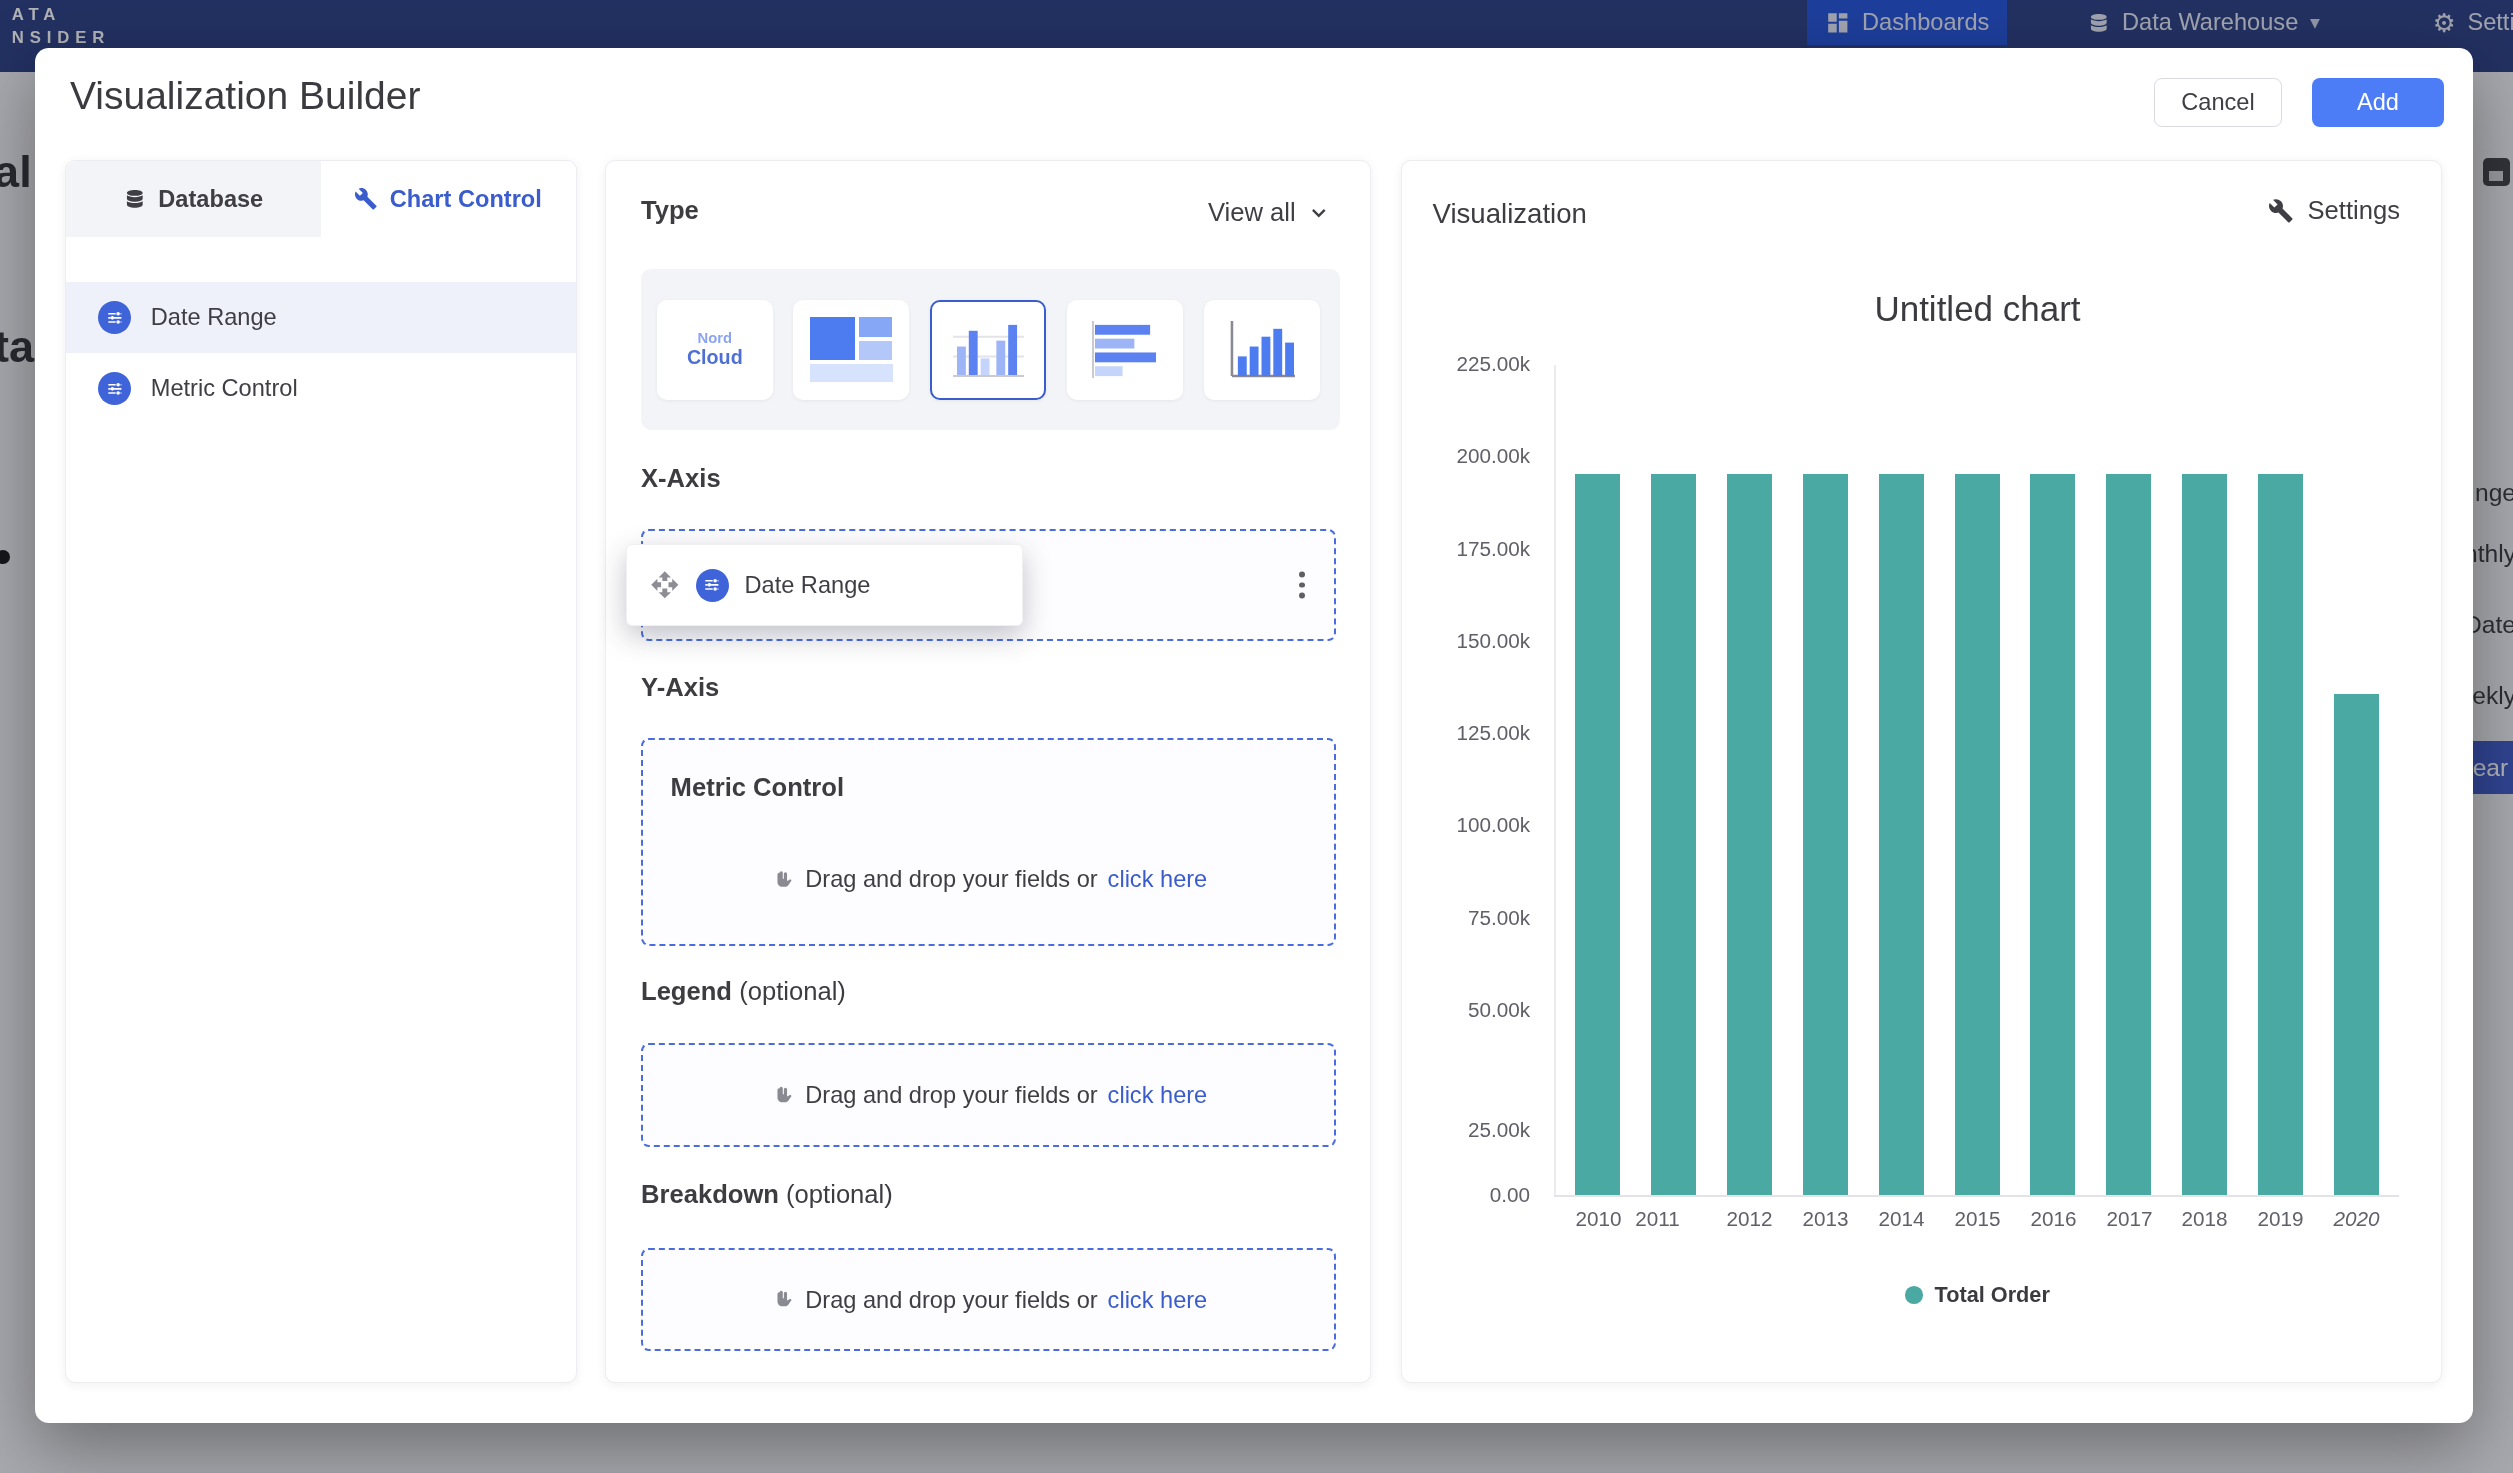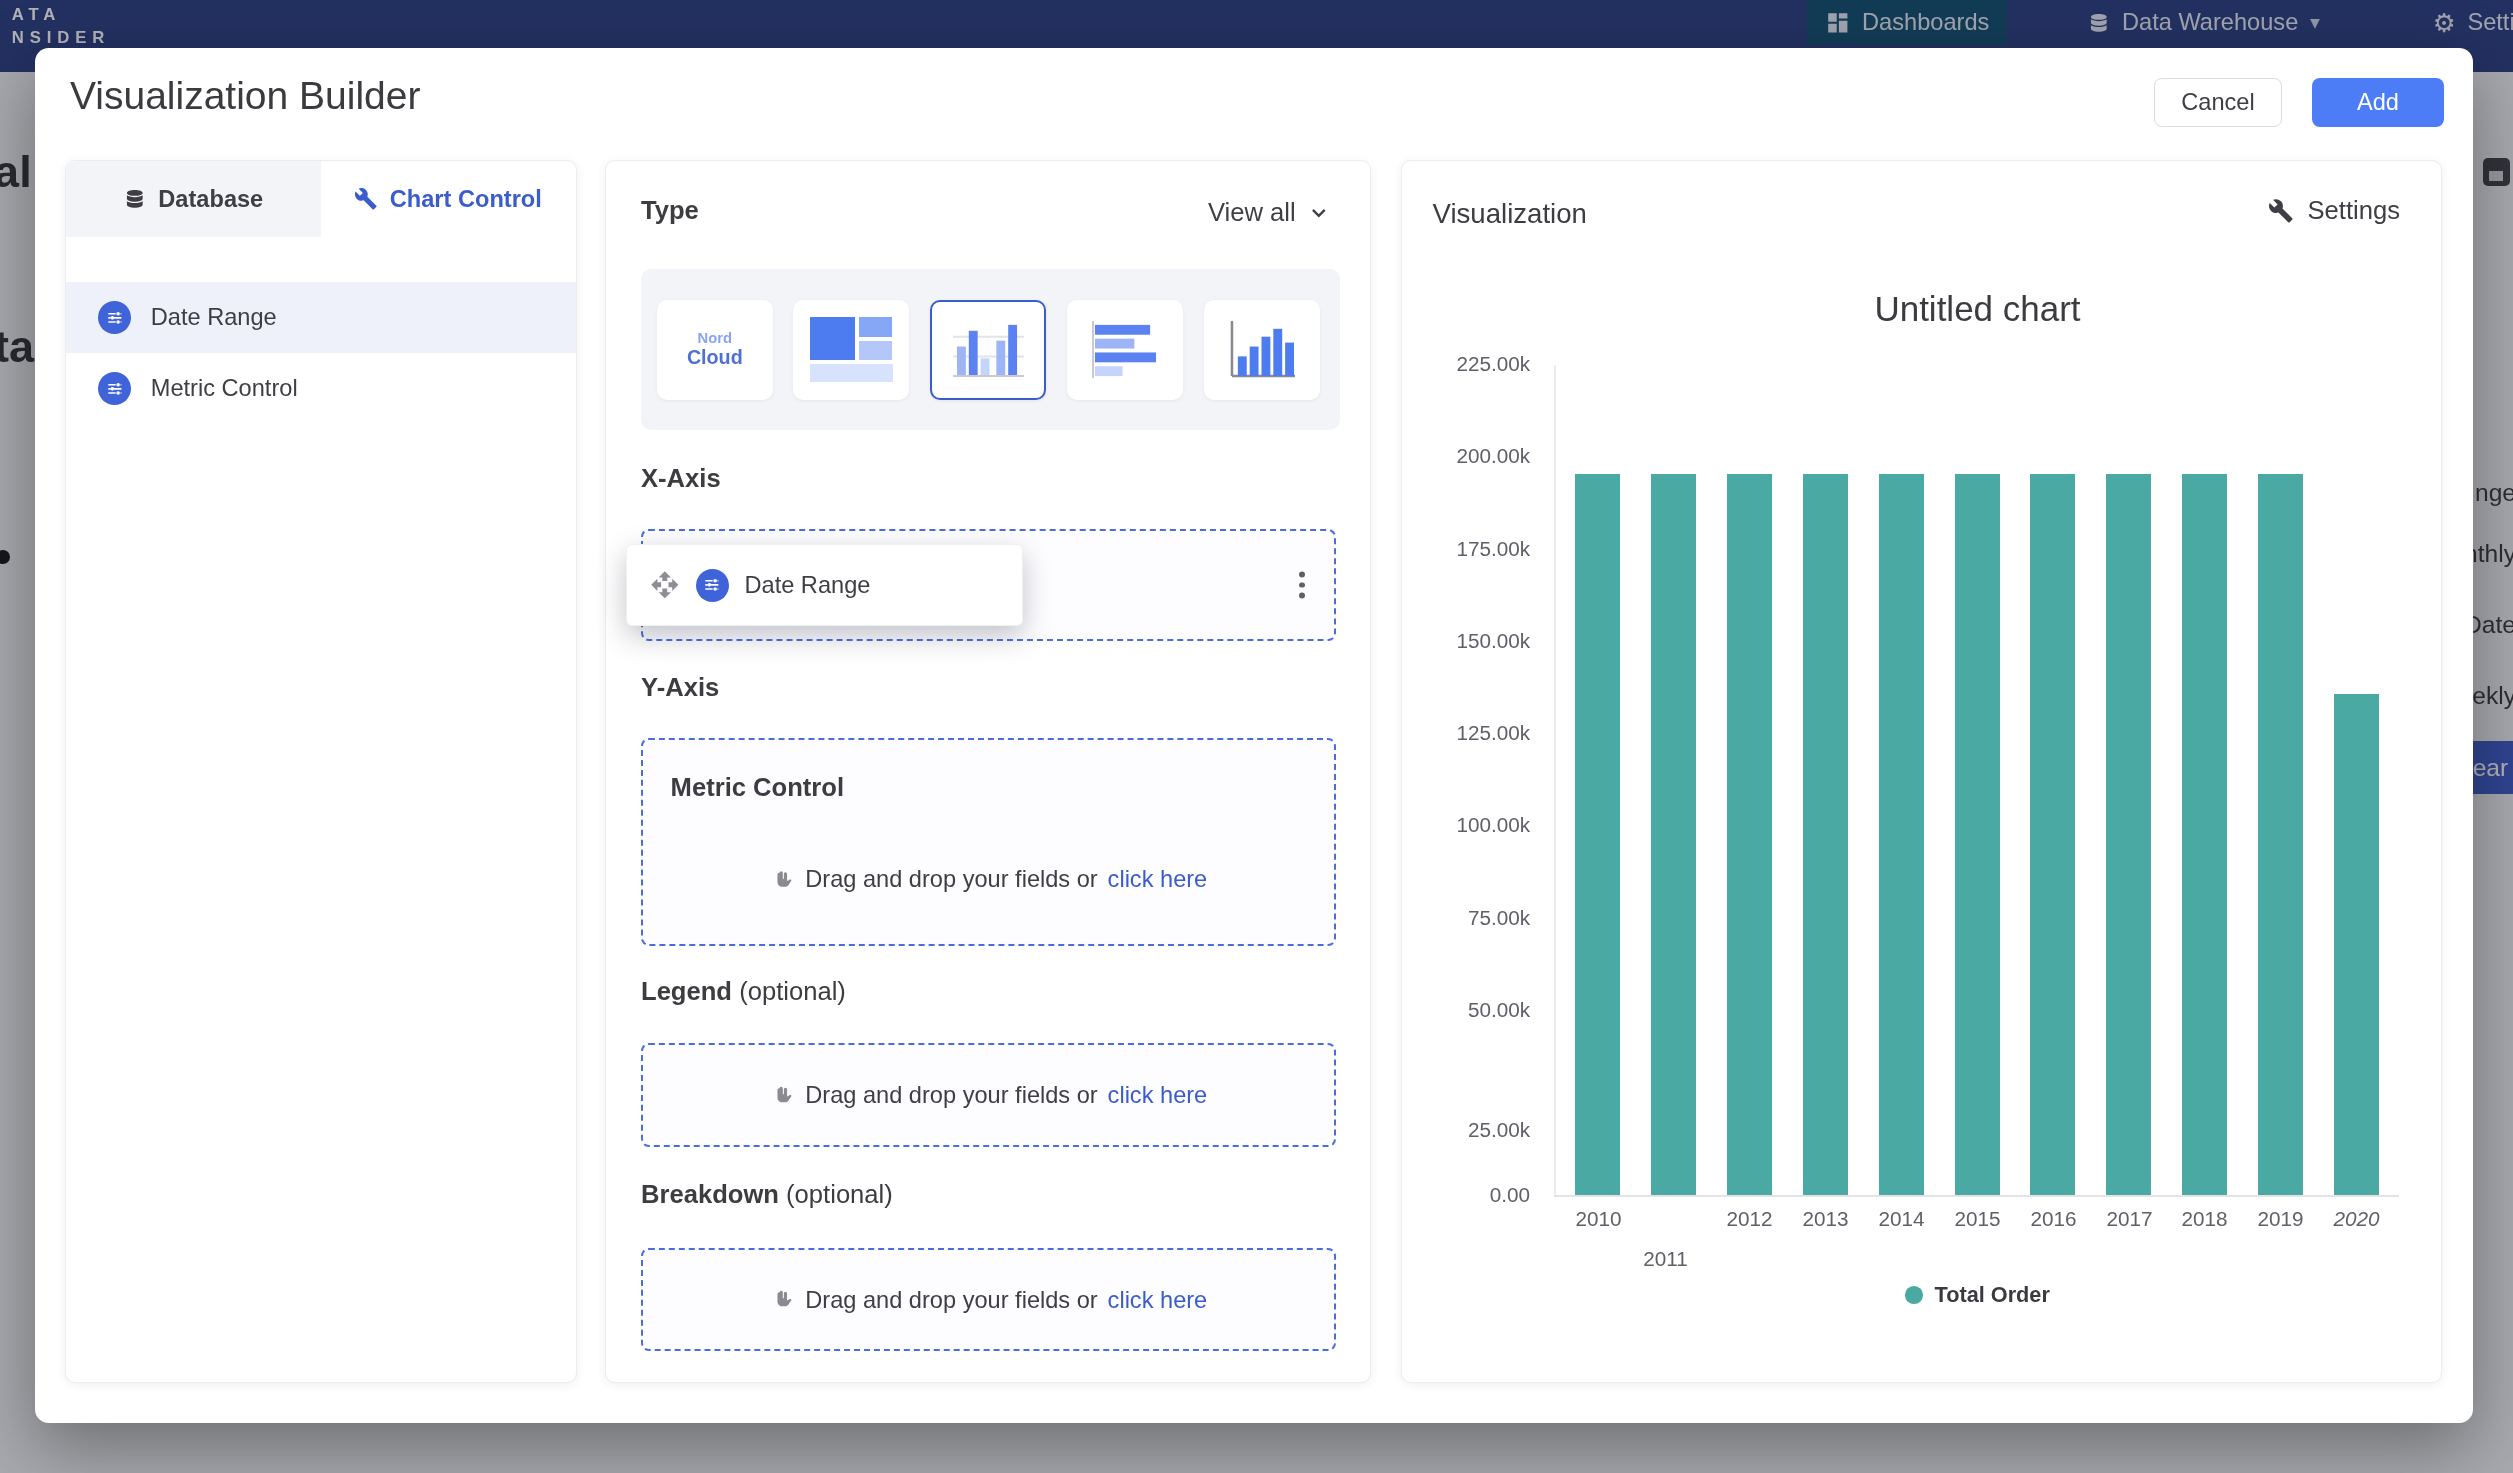--- a/index.html
+++ b/index.html
@@ -4,21 +4,21 @@
 <style>
   * { margin:0; padding:0; box-sizing:border-box; }
   html,body { width:2514px; height:1474px; }
   body { font-family:"Liberation Sans","DejaVu Sans",sans-serif; background:#f2f2f4; overflow:hidden; }
   .screen { position:relative; width:2514px; height:1474px; overflow:hidden; background:#f2f2f4; }
 
   
   .topbar { position:absolute; left:0; top:0; width:100%; height:72px; background:#253a80; z-index:1; }
   .logo { position:absolute; left:11.8px; top:3.9px; color:#fff; font-weight:700; font-size:16.7px; letter-spacing:5.9px; line-height:22.7px; }
   .nav-item { position:absolute; top:0; height:45px; display:flex; align-items:center; gap:11.8px; color:#e6eaf6; font-size:23.6px; padding:0 17.7px; white-space:nowrap; }
-  .nav-item.active { background:#0c4a6e; }
+  .nav-item.active { background:#1d4ed8; }
   .nav-ic { display:flex; align-items:center; }
   .caret { font-size:19.7px; color:#cdd5ea; }
 
   .frag { position:absolute; color:#2e2e33; z-index:1; white-space:nowrap; }
   .frag-big { font-size:45px; font-weight:700; left:-5.9px; }
   .frag-right { right:-2px; font-size:24.6px; color:#35353a; }
   .frag-dot { position:absolute; left:-3.9px; width:13.8px; height:13.8px; border-radius:50%; background:#111; z-index:1; }
   .frag-selected { position:absolute; right:-7.9px; width:63px; height:53px; background:#3a57c8; color:#fff; font-size:24.6px; display:flex; align-items:center; padding-left:13.8px; border-radius:7.9px 0 0 7.9px; z-index:1; }
   .save-chip { position:absolute; right:3.9px; top:158px; width:27.6px; height:27.6px; background:#3c3c42; border-radius:4.9px; z-index:1; }
   .save-chip:after { content:""; position:absolute; left:6.9px; top:12.8px; width:13.8px; height:9.9px; background:#d8d8dc; }
@@ -340,21 +340,21 @@
           <div class="y-tick" style="top: 745px;">75.00k</div>
           <div class="y-tick" style="top: 652px;">100.00k</div>
           <div class="y-tick" style="top: 560px;">125.00k</div>
           <div class="y-tick" style="top: 468px;">150.00k</div>
           <div class="y-tick" style="top: 376px;">175.00k</div>
           <div class="y-tick" style="top: 283px;">200.00k</div>
           <div class="y-tick" style="top: 191px;">225.00k</div>
           <div class="bar" style="left: 173px; top: 313px; height: 721px; background: rgb(74, 169, 162);"></div>
           <div class="x-tick" style="left: 159px;">2010</div>
           <div class="bar" style="left: 249px; top: 313px; height: 721px; background: rgb(74, 169, 162);"></div>
-          <div class="x-tick" style="left: 226px; margin-top: 40px;">2011</div>
+          <div class="x-tick" style="left: 218px;">2011</div>
           <div class="bar" style="left: 325px; top: 313px; height: 721px; background: rgb(74, 169, 162);"></div>
           <div class="x-tick" style="left: 310px;">2012</div>
           <div class="bar" style="left: 401px; top: 313px; height: 721px; background: rgb(74, 169, 162);"></div>
           <div class="x-tick" style="left: 386px;">2013</div>
           <div class="bar" style="left: 477px; top: 313px; height: 721px; background: rgb(74, 169, 162);"></div>
           <div class="x-tick" style="left: 462px;">2014</div>
           <div class="bar" style="left: 553px; top: 313px; height: 721px; background: rgb(74, 169, 162);"></div>
           <div class="x-tick" style="left: 538px;">2015</div>
           <div class="bar" style="left: 628px; top: 313px; height: 721px; background: rgb(74, 169, 162);"></div>
           <div class="x-tick" style="left: 614px;">2016</div>

